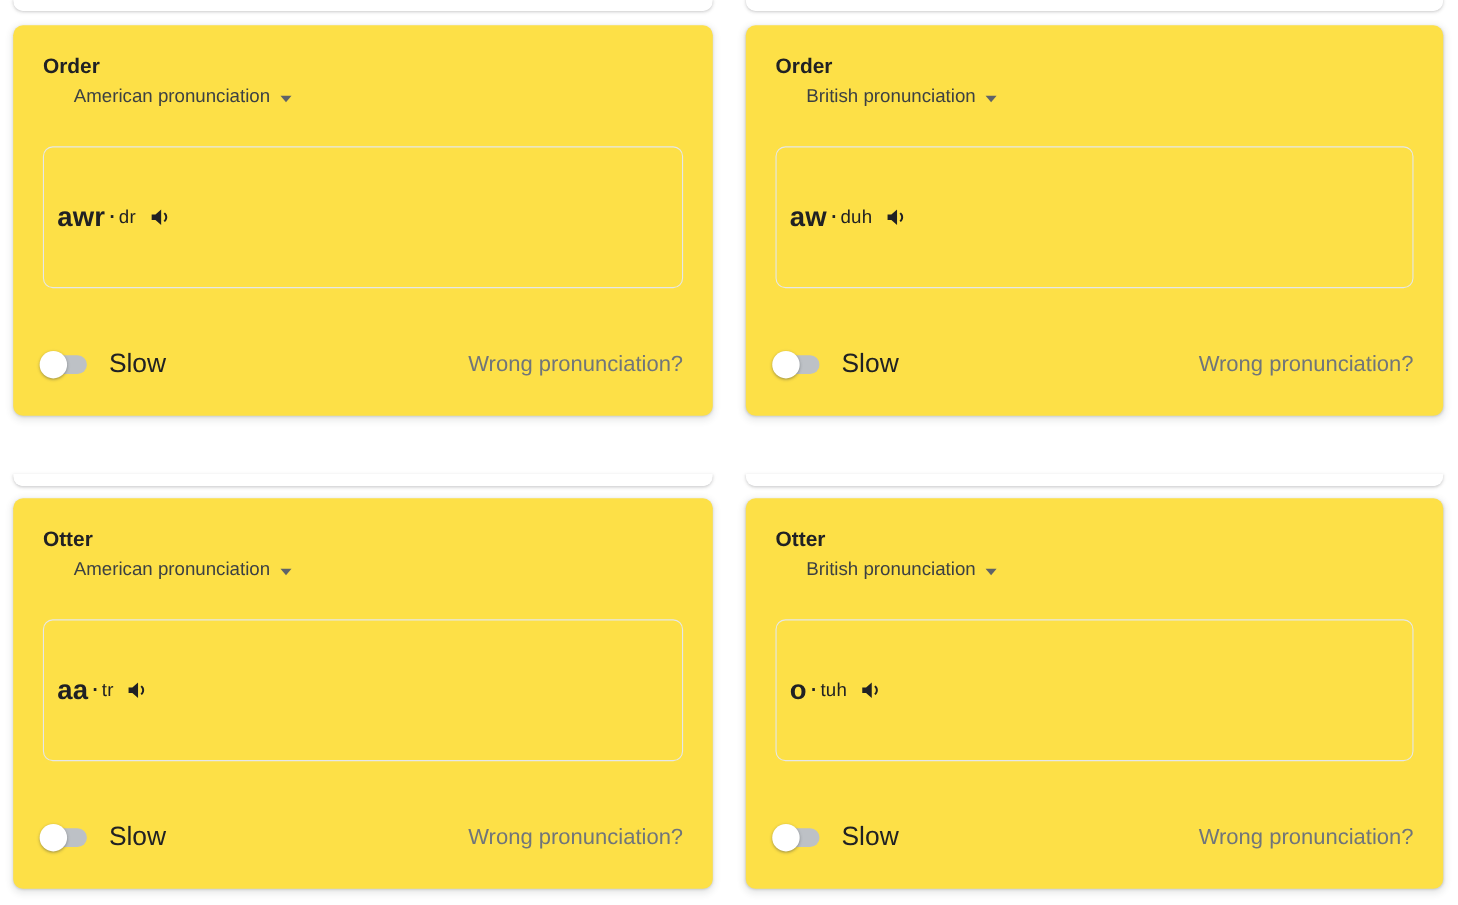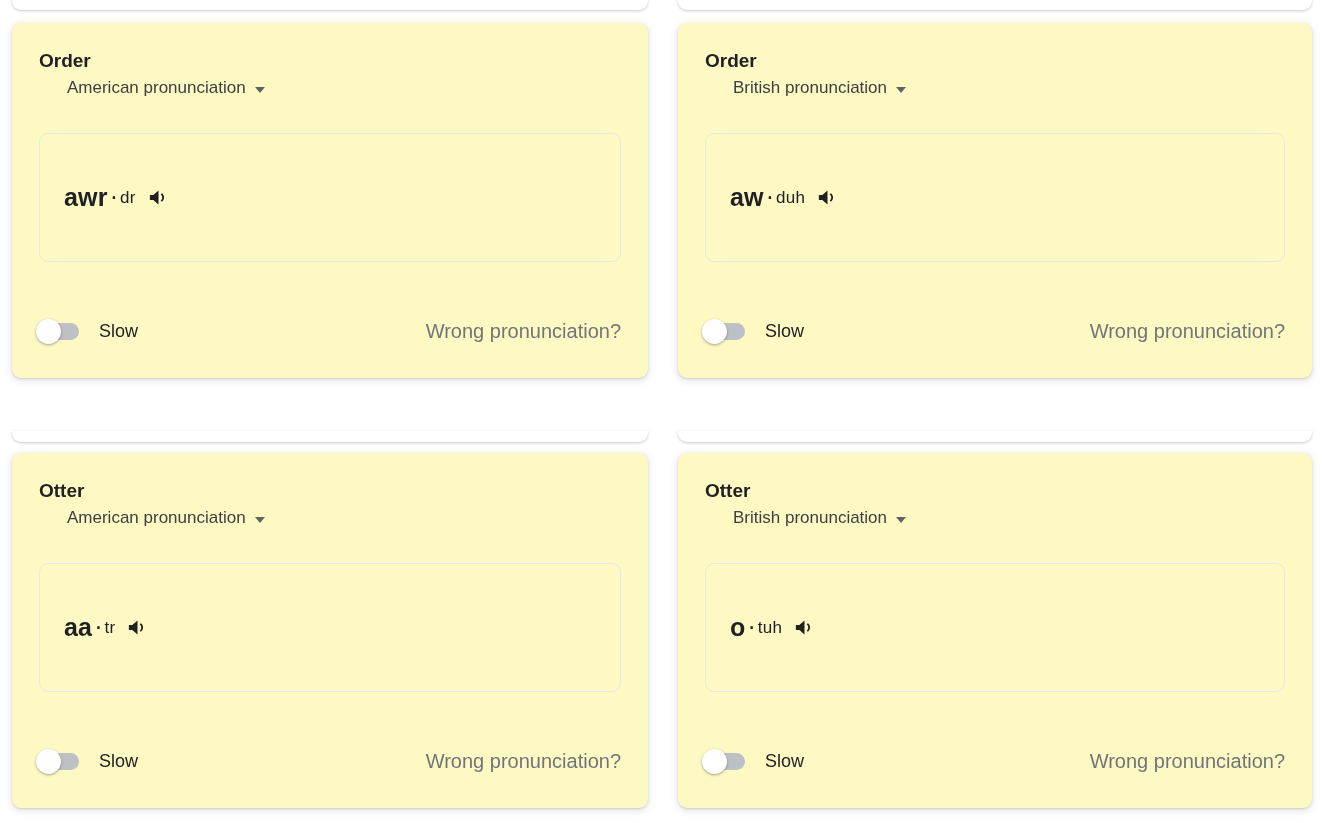--- a/index.html
+++ b/index.html
@@ -33,21 +33,21 @@
     border-bottom-right-radius: 9px;
     background: #ffffff;
     box-shadow: 0 1px 2px rgba(60,64,67,.16), 0 1px 3px 1px rgba(60,64,67,.08);
     border: 1px solid #ffffff;
     border-top: none;
     box-sizing: border-box;
   }
 
   .card {
     position: absolute;
-    background: #fef9c3;
+    background: #fde047;
     border-radius: 9px;
     box-shadow: 0 1px 2px 0 rgba(60,64,67,.18), 0 2px 6px 2px rgba(60,64,67,.10);
     box-sizing: border-box;
     padding: 0;
   }
 
   .card-inner {
     position: absolute;
     left: 27px;
     right: 27px;
@@ -99,21 +99,21 @@
     border: 1px solid #e5e7e9;
     border-radius: 9px;
     box-sizing: border-box;
     display: flex;
     align-items: center;
   }
 
   .phonetic-content {
     display: flex;
     align-items: center;
-    margin-left: 24px;
+    margin-left: 12px;
   }
 
   .phon-stress {
     font-size: 25px;
     font-weight: bold;
     color: #202124;
     letter-spacing: .2px;
   }
 
   .phon-sep {
@@ -170,21 +170,21 @@
     left: -3px;
     top: -4px;
     width: 25px;
     height: 25px;
     border-radius: 50%;
     background: #ffffff;
     box-shadow: 0 1px 3px 0 rgba(60,64,67,.30), 0 1px 2px 0 rgba(60,64,67,.20);
   }
 
   .toggle-label {
-    font-size: 18px;
+    font-size: 24px;
     color: #202124;
     margin-left: 20px;
     line-height: 22px;
   }
 
   .wrong-link {
     font-size: 20px;
     color: #70757a;
     cursor: pointer;
     line-height: 20px;

